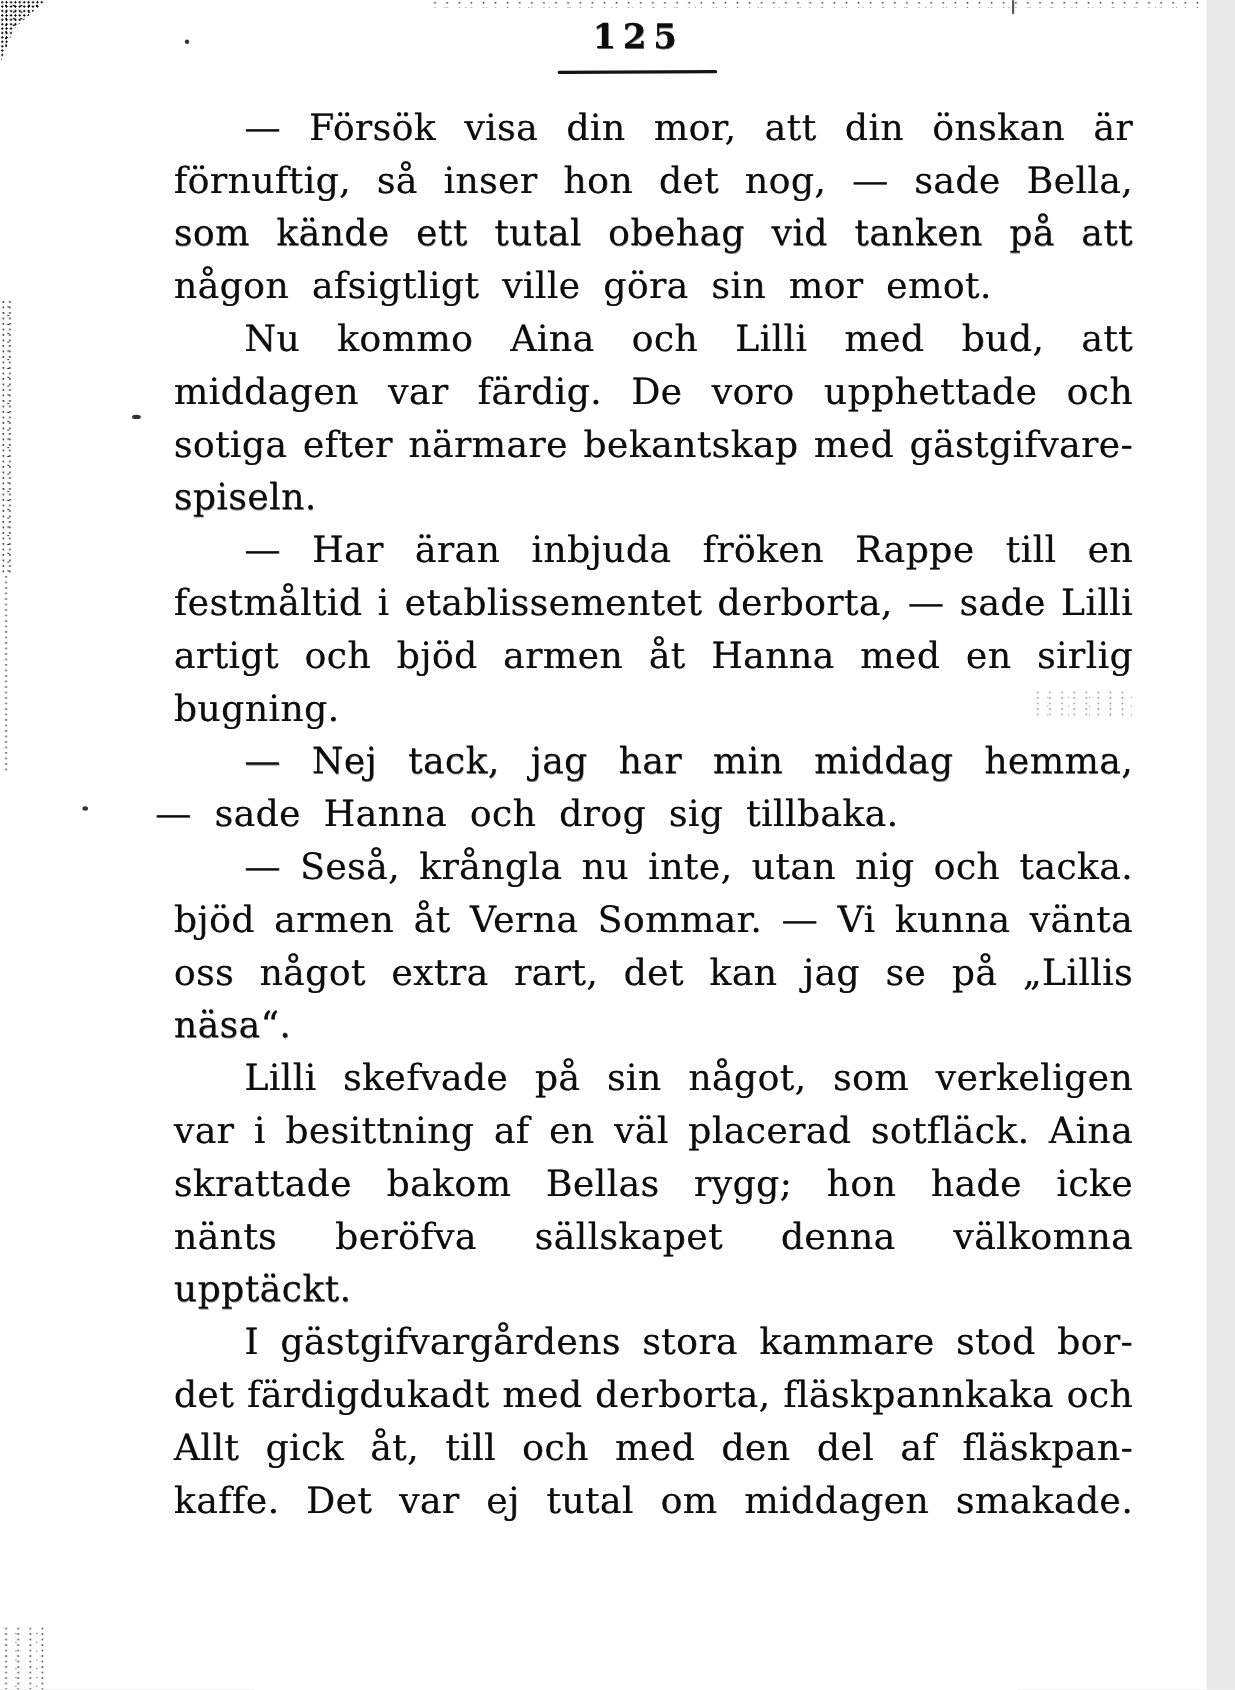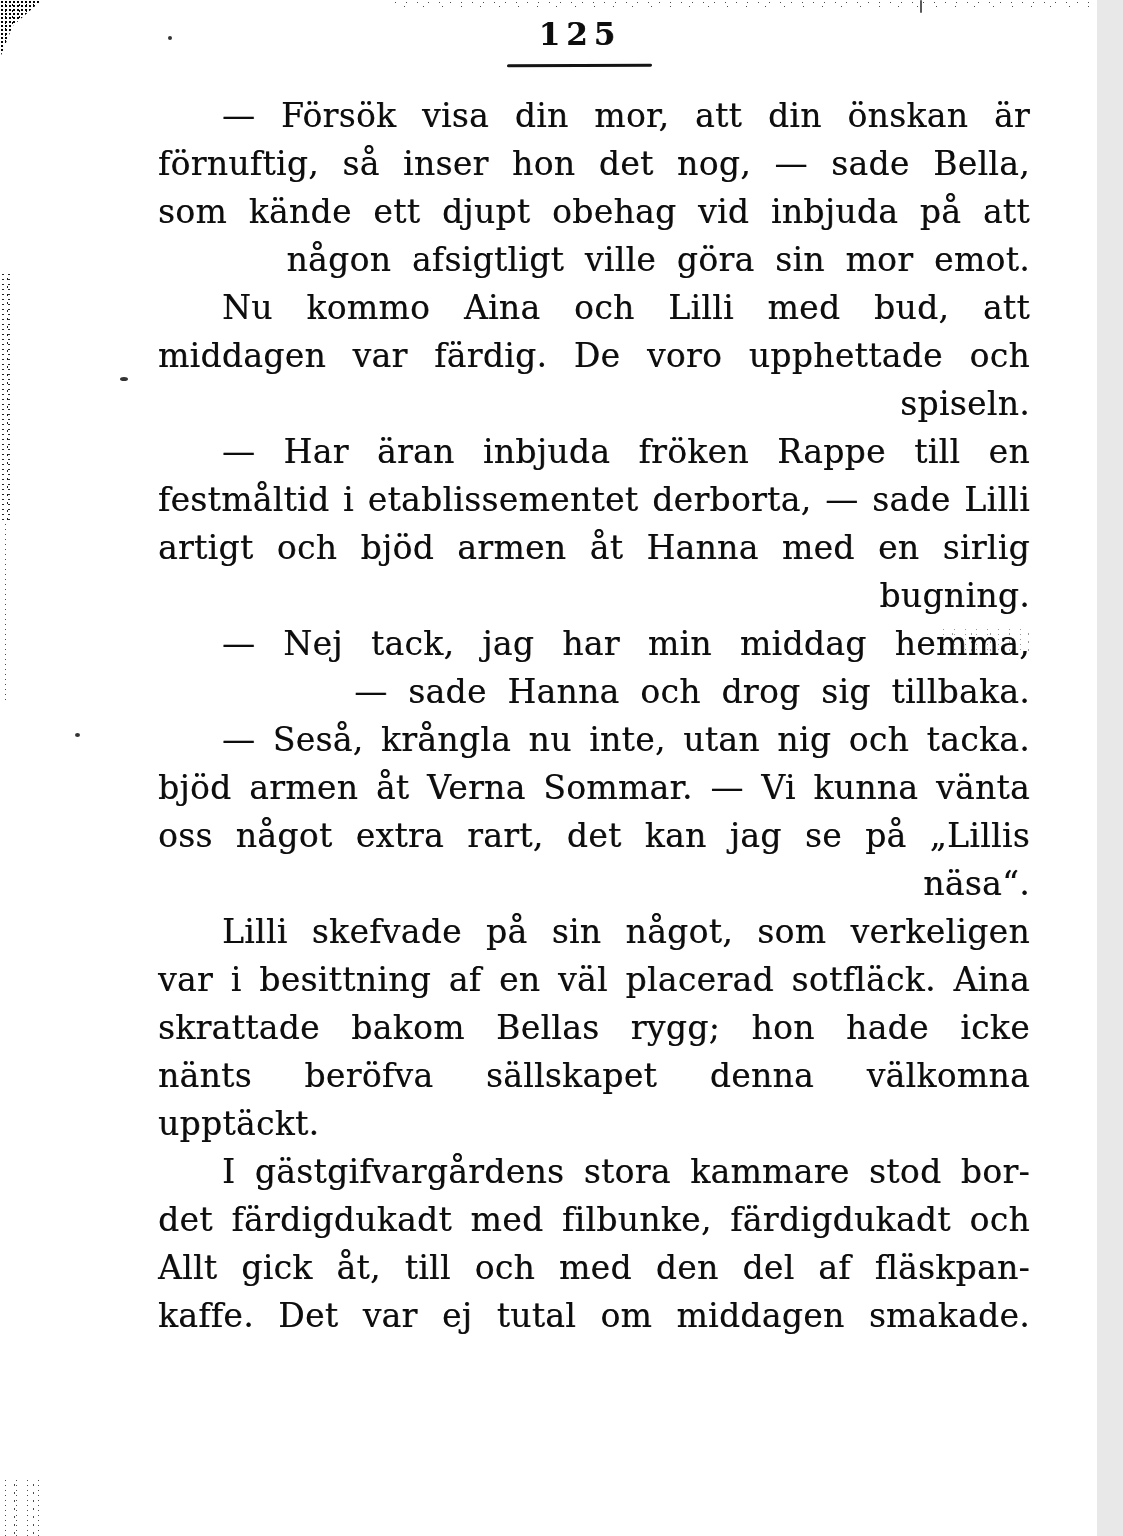--- a/index.html
+++ b/index.html
@@ -42,21 +42,21 @@
   .text-block {
     position: absolute;
     left: 158px;
     top: 92px;
     width: 872px;
   }
   .line {
     font-size: 33px;
     line-height: 48px;
     white-space: normal;
-    text-align: right;
+    text-align: left;
     text-shadow: 0.4px 0.3px 0 rgba(0,0,0,0.55);
     letter-spacing: 0.3px;
   }
   .line.fill {
     text-align: justify;
     text-align-last: justify;
   }
   .line.end {
     word-spacing: 0.30em;
   }
@@ -106,25 +106,26 @@
   <div class="dot" style="left:168px; top:36px; width:4px; height:4px;"></div>
   <div class="speck sparse" style="left:938px; top:627px; width:92px; height:24px; opacity:0.4;"></div>
 
   <div class="page-number">125</div>
   <div class="page-number-underline"></div>
 
   <div class="text-block">
 
     <div class="line indent fill">— Försök visa din mor, att din önskan är</div>
     <div class="line fill">förnuftig, så inser hon det nog, — sade Bella,</div>
-    <div class="line fill">som kände ett djupt obehag vid inbjuda på att</div>
+    <div class="line fill">som kände ett tutal obehag vid tanken på att</div>
     <div class="line end">någon afsigtligt ville göra sin mor emot.</div>
 
     <div class="line indent fill">Nu kommo Aina och Lilli med bud, att</div>
     <div class="line fill">middagen var färdig. De voro upphettade och</div>
+    <div class="line fill">sotiga efter närmare bekantskap med gästgifvare-</div>
     <div class="line end">spiseln.</div>
 
     <div class="line indent fill">— Har äran inbjuda fröken Rappe till en</div>
     <div class="line fill">festmåltid i etablissementet derborta, — sade Lilli</div>
     <div class="line fill">artigt och bjöd armen åt Hanna med en sirlig</div>
     <div class="line end">bugning.</div>
 
     <div class="line indent fill">— Nej tack, jag har min middag hemma,</div>
     <div class="line end dashout">— sade Hanna och drog sig tillbaka.</div>
 
@@ -132,18 +133,18 @@
     <div class="line fill">bjöd armen åt Verna Sommar. — Vi kunna vänta</div>
     <div class="line fill">oss något extra rart, det kan jag se på „Lillis</div>
     <div class="line end">näsa“.</div>
 
     <div class="line indent fill">Lilli skefvade på sin något, som verkeligen</div>
     <div class="line fill">var i besittning af en väl placerad sotfläck. Aina</div>
     <div class="line fill">skrattade bakom Bellas rygg; hon hade icke</div>
     <div class="line fill">nänts beröfva sällskapet denna välkomna upptäckt.</div>
 
     <div class="line indent fill">I gästgifvargårdens stora kammare stod bor-</div>
-    <div class="line fill">det färdigdukadt med filbunke, färdigdukadt och</div>
+    <div class="line fill">det färdigdukadt med derborta, fläskpannkaka och</div>
     <div class="line fill">Allt gick åt, till och med den del af fläskpan-</div>
     <div class="line fill">kaffe. Det var ej tutal om middagen smakade.</div>
   </div>
 
 </div>
 
 </body></html>

